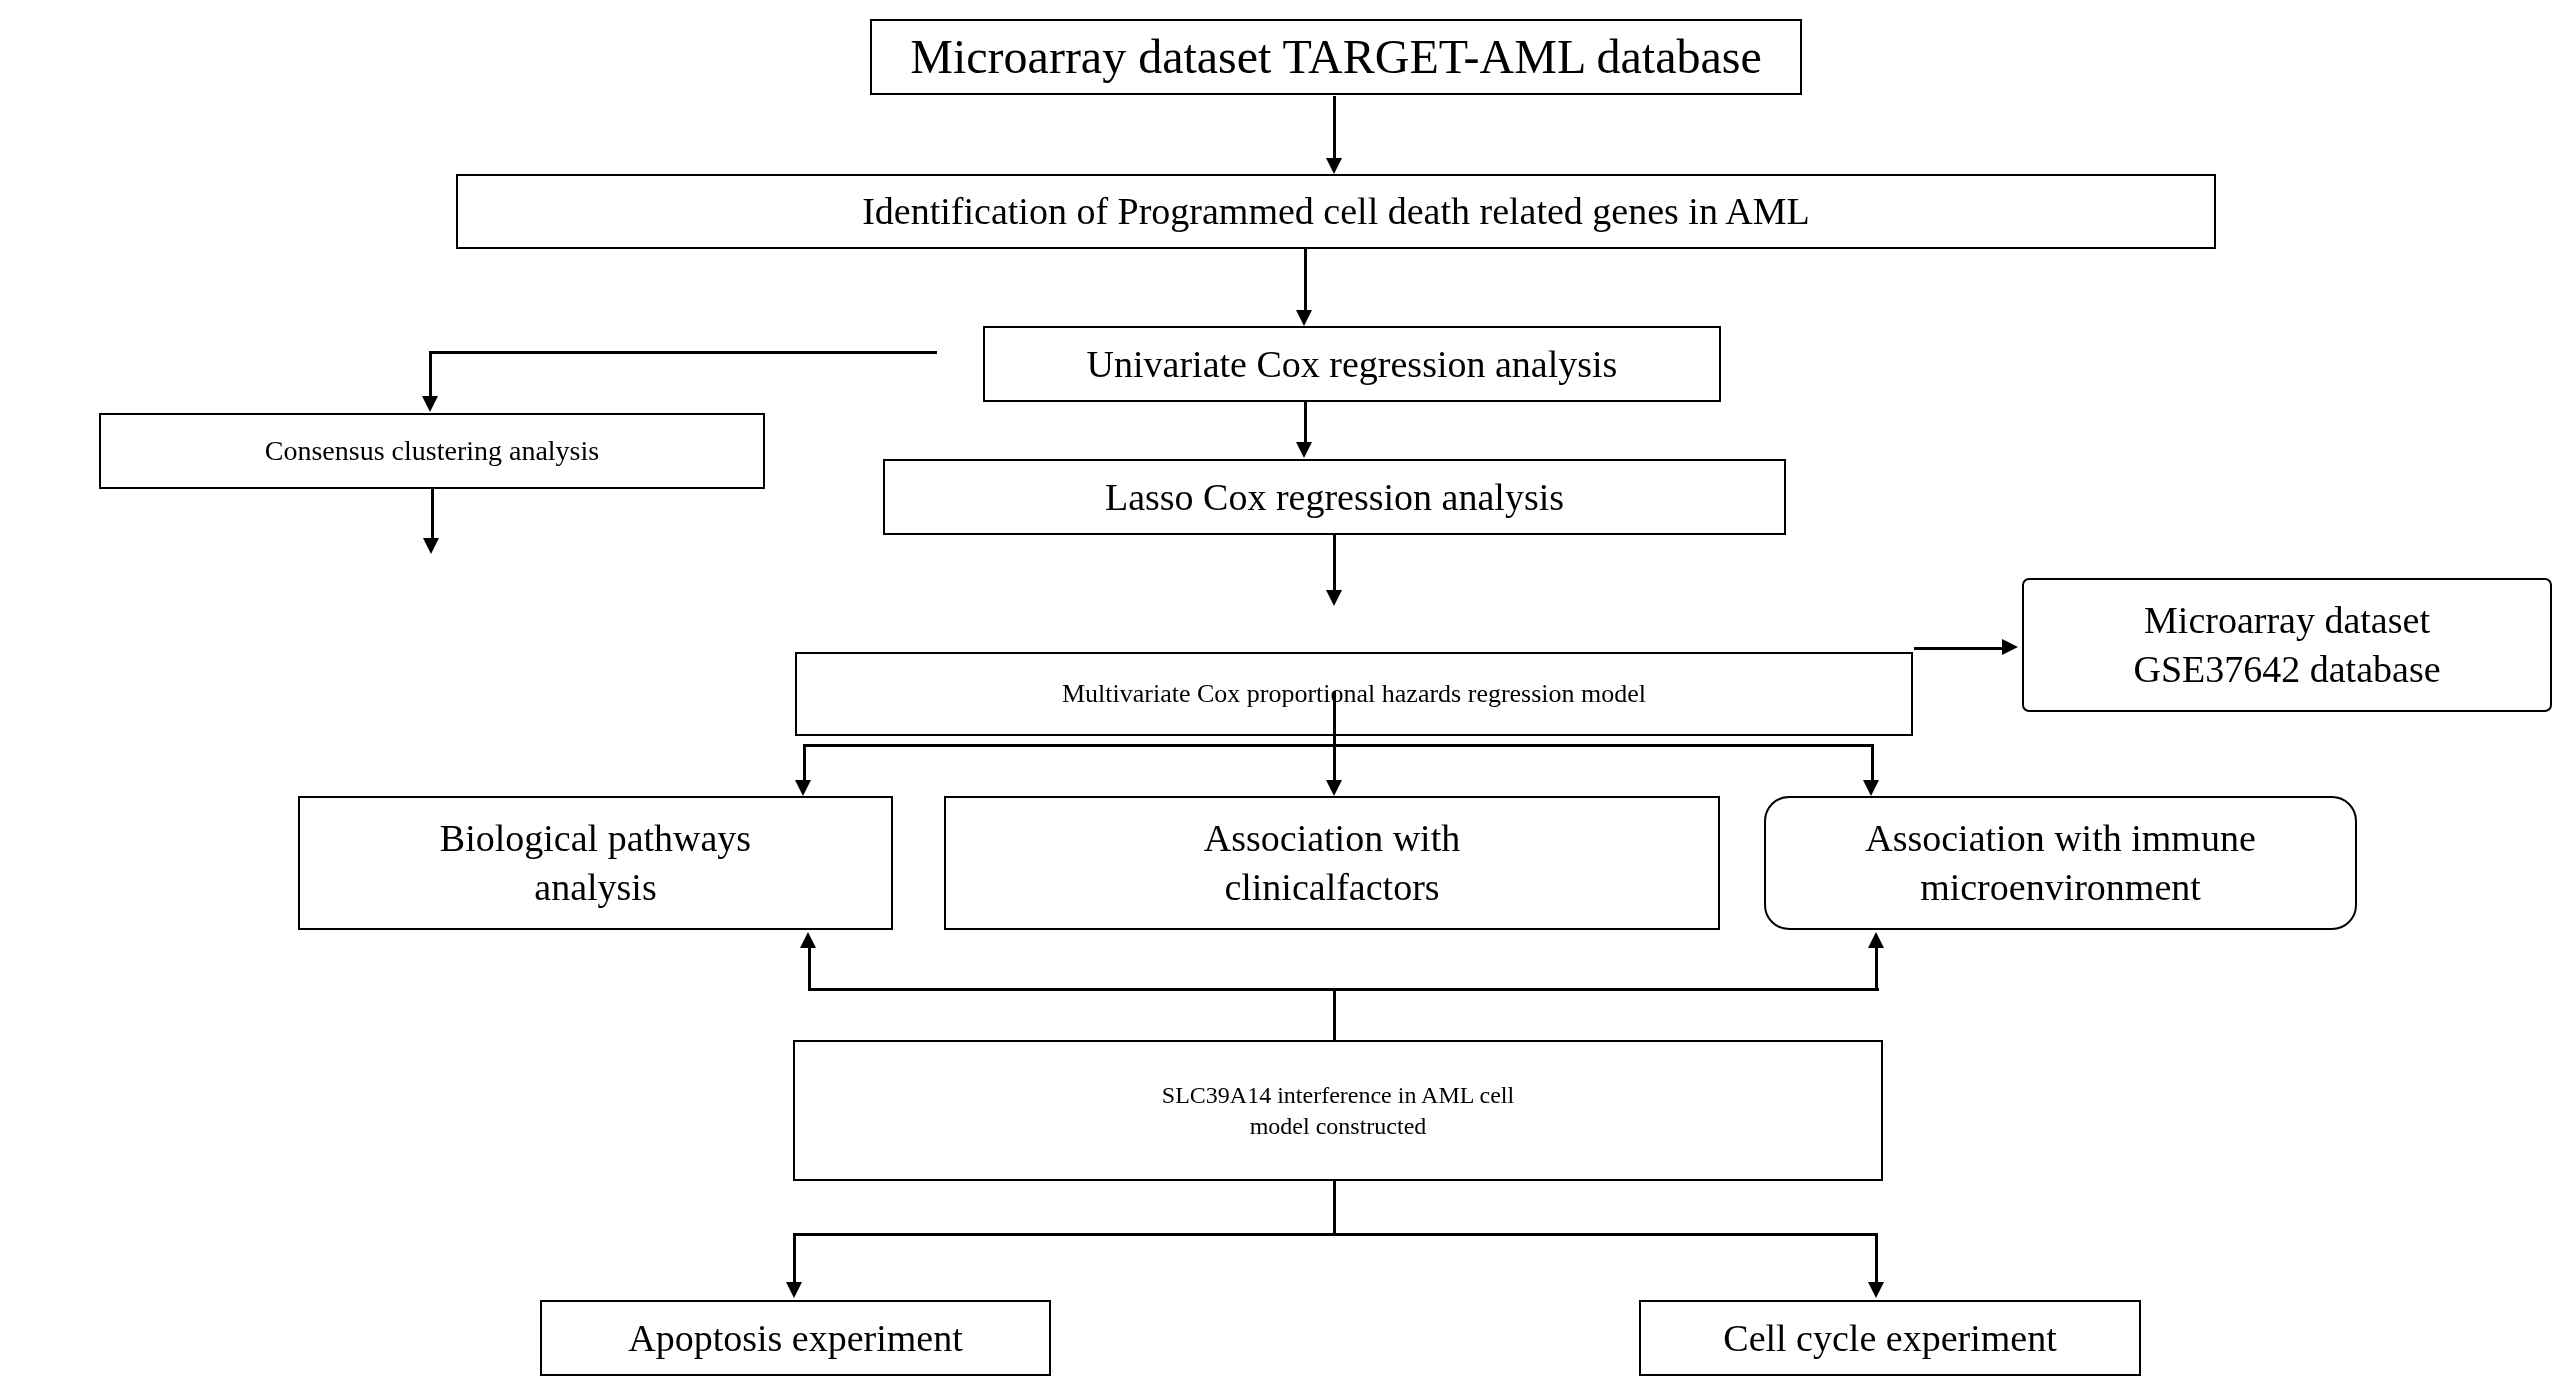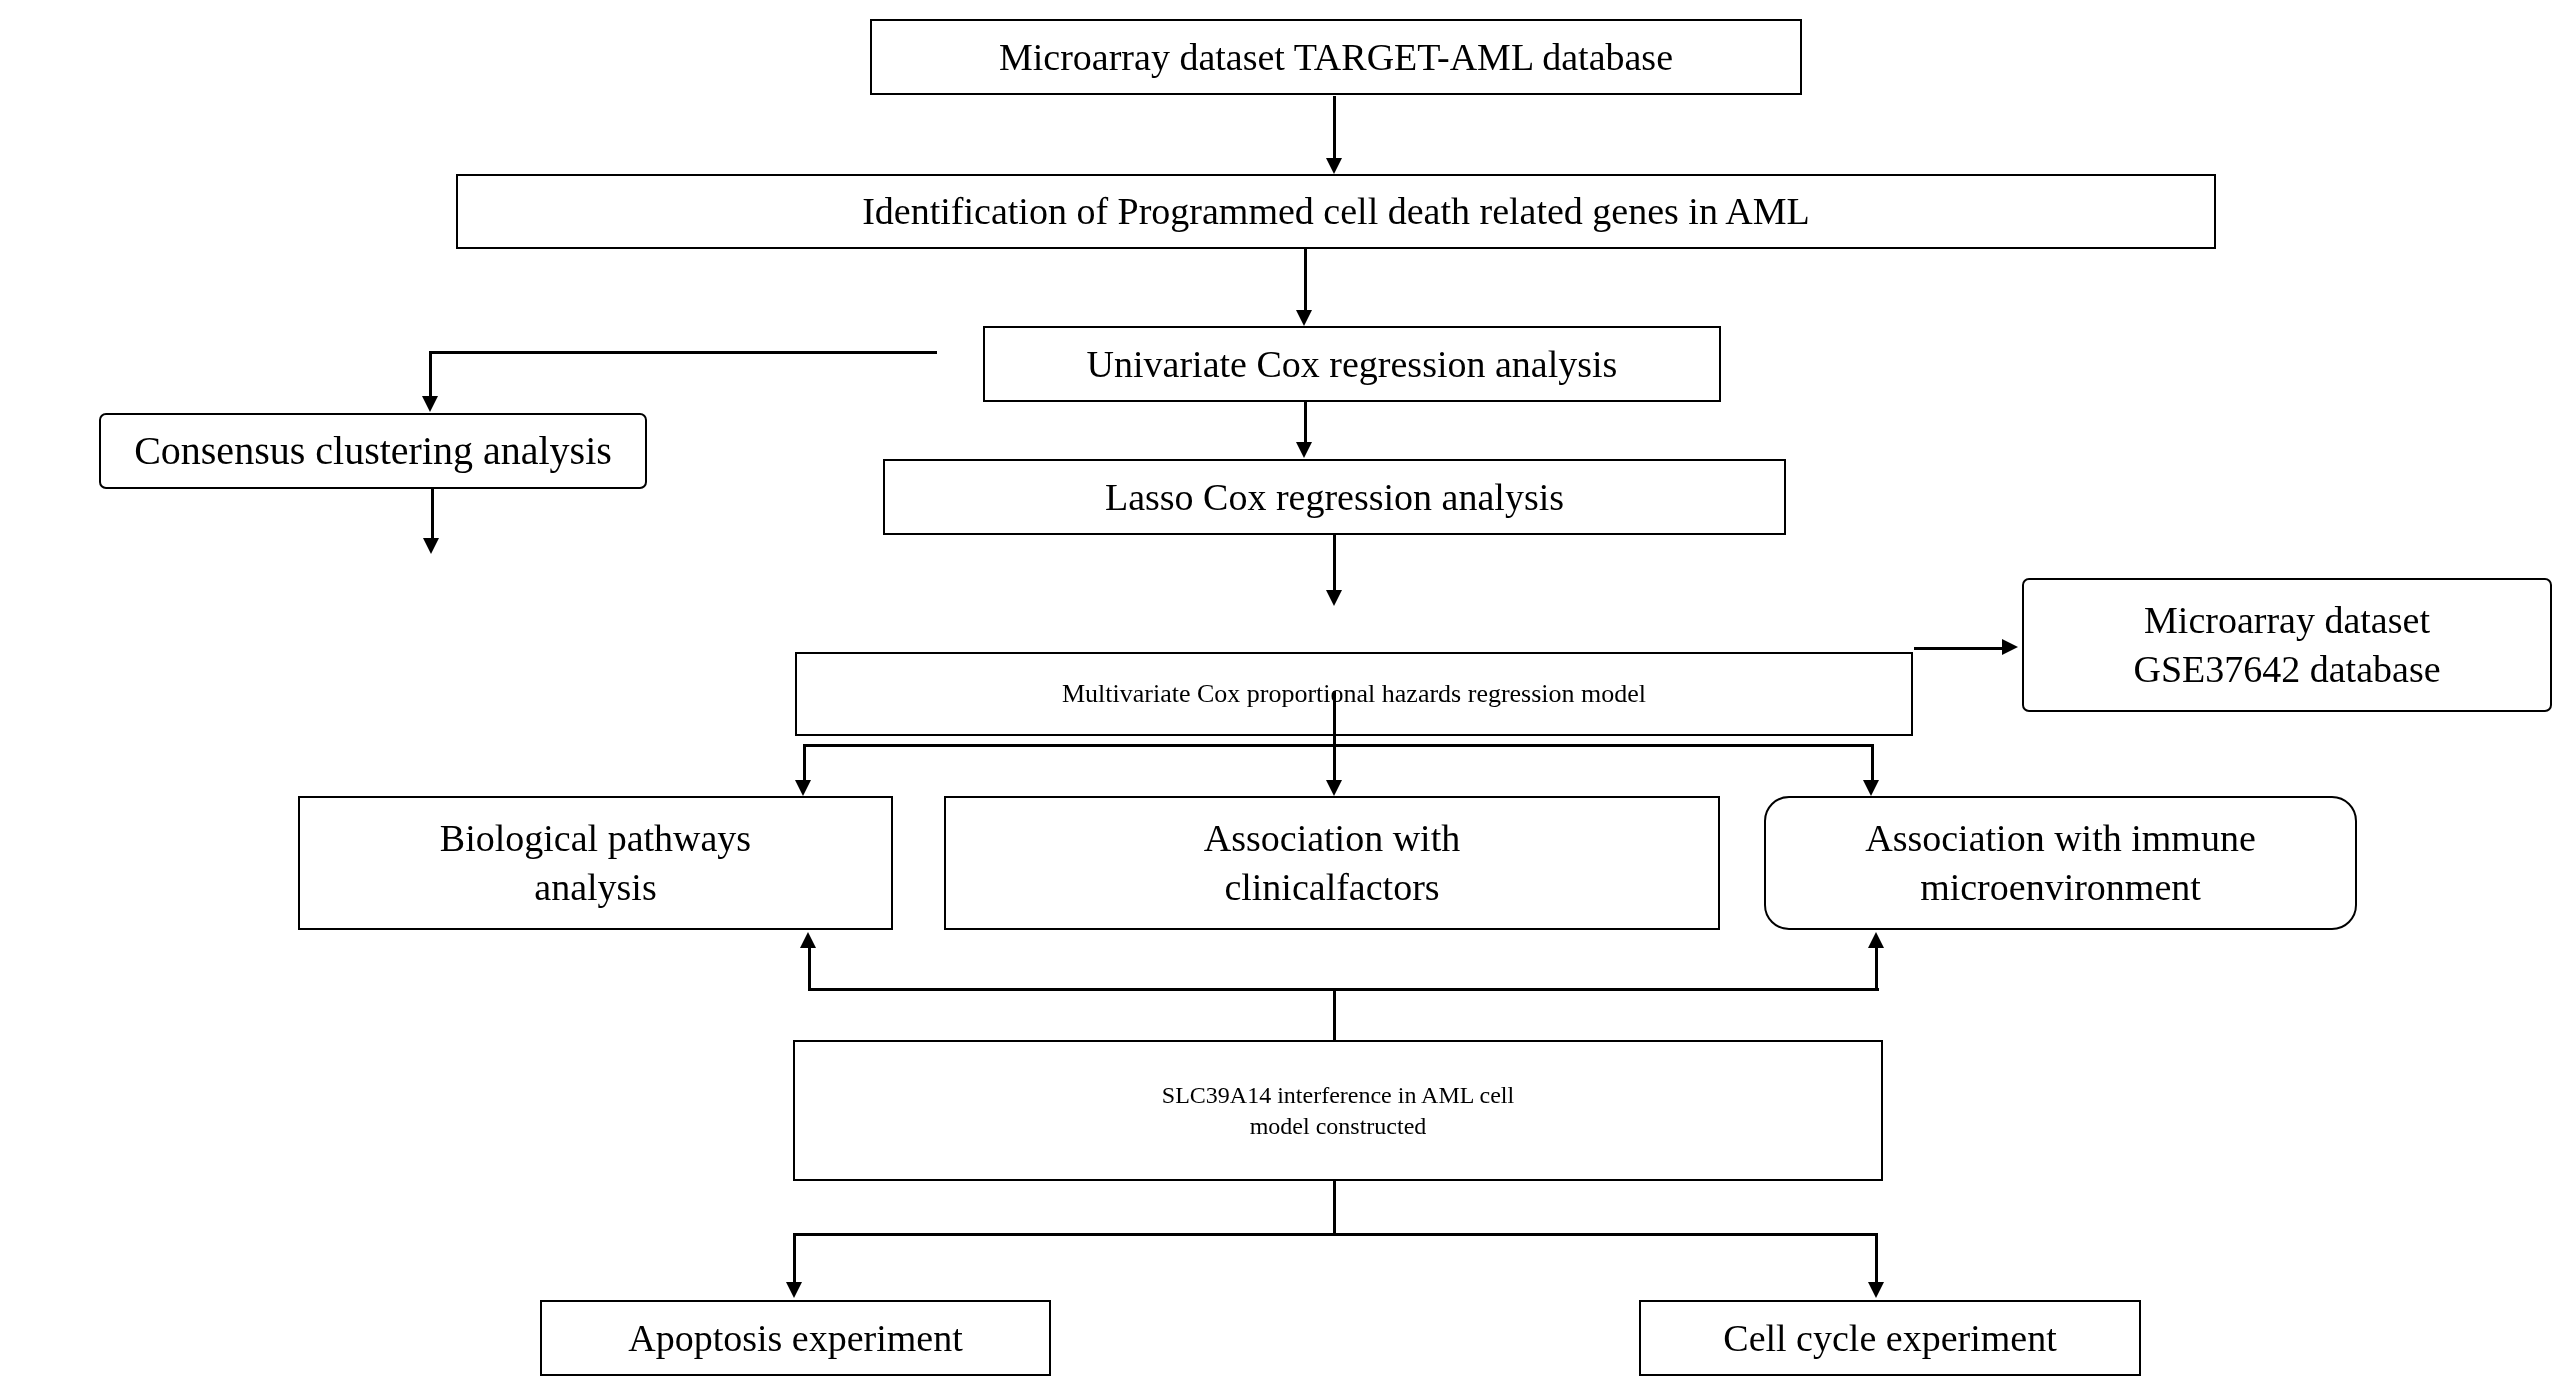--- a/index.html
+++ b/index.html
@@ -69,33 +69,33 @@
     border-top: 8.6px solid transparent;
     border-bottom: 8.6px solid transparent;
     border-left: 16.2px solid #000000;
   }
 </style>
 </head>
 <body>
 
 <div id="flowchart">
 
-  <div class="node" style="left:870px; top:19px; width:932px; height:76px; font-size:38px;">
+  <div class="node" style="left:870px; top:19px; width:932px; height:76px; font-size:48px;">
     <span class="label">Microarray dataset TARGET-AML database</span>
   </div>
 
   <div class="node" style="left:456px; top:174px; width:1760px; height:75px; font-size:38px;">
     <span class="label">Identification of Programmed cell death related genes in AML</span>
   </div>
 
   <div class="node" style="left:935px; top:326px; width:738px; height:76px; font-size:38px;margin-left:48px;">
     <span class="label">Univariate Cox regression analysis</span>
   </div>
 
-  <div class="node" style="left:99px; top:413px; width:548px; height:76px; font-size:40px;border-radius:7px;">
+  <div class="node" style="left:99px; top:413px; width:666px; height:76px; font-size:28px;">
     <span class="label">Consensus clustering analysis</span>
   </div>
 
   <div class="node" style="left:883px; top:459px; width:903px; height:76px; font-size:38px;">
     <span class="label">Lasso Cox regression analysis</span>
   </div>
 
 
   <div class="node" style="left:795px; top:607px; width:1118px; height:84px; font-size:26px;margin-top:45px;">
     <span class="label">Multivariate Cox proportional hazards regression model</span>

